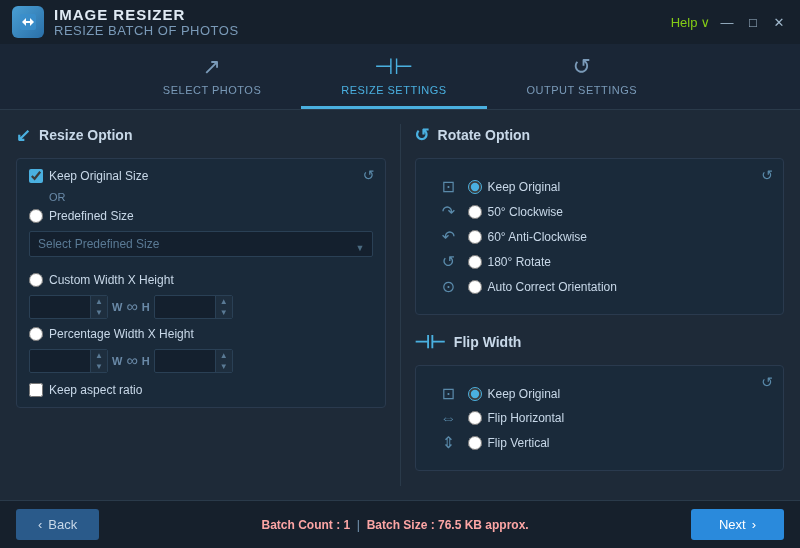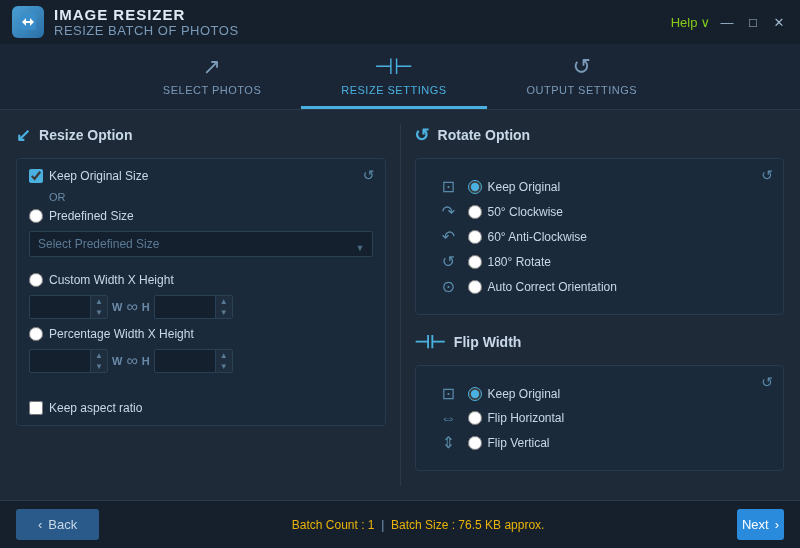--- a/index.html
+++ b/index.html
@@ -265,21 +265,21 @@
       font-size: 11px;
       color: #6a8aa8;
       font-weight: bold;
     }
     .dim-infinity {
       font-size: 16px;
       color: #6a8aa8;
     }
 
     .bottom-options {
-      margin-top: 28px;
+      margin-top: 10px;
       display: flex;
       flex-direction: column;
       gap: 6px;
     }
 
     
     .rotate-options {
       display: flex;
       flex-direction: column;
       gap: 6px;
@@ -338,26 +338,26 @@
       display: flex;
       align-items: center;
       gap: 6px;
     }
     .footer-info {
       flex: 1;
       text-align: center;
       font-size: 12px;
       color: #7a9ab8;
     }
-    .footer-info span { color: #eab308; font-weight: normal; }
+    .footer-info span { color: #fca5a5; font-weight: bold; }
     .footer-next-btn {
       background: #2a8adc;
       color: #fff;
       border: none;
-      padding: 8px 5px;
+      padding: 8px 28px;
       font-size: 13px;
       cursor: pointer;
       border-radius: 3px;
       display: flex;
       align-items: center;
       gap: 6px;
     }
 
     
     ::-webkit-scrollbar { width: 4px; }

